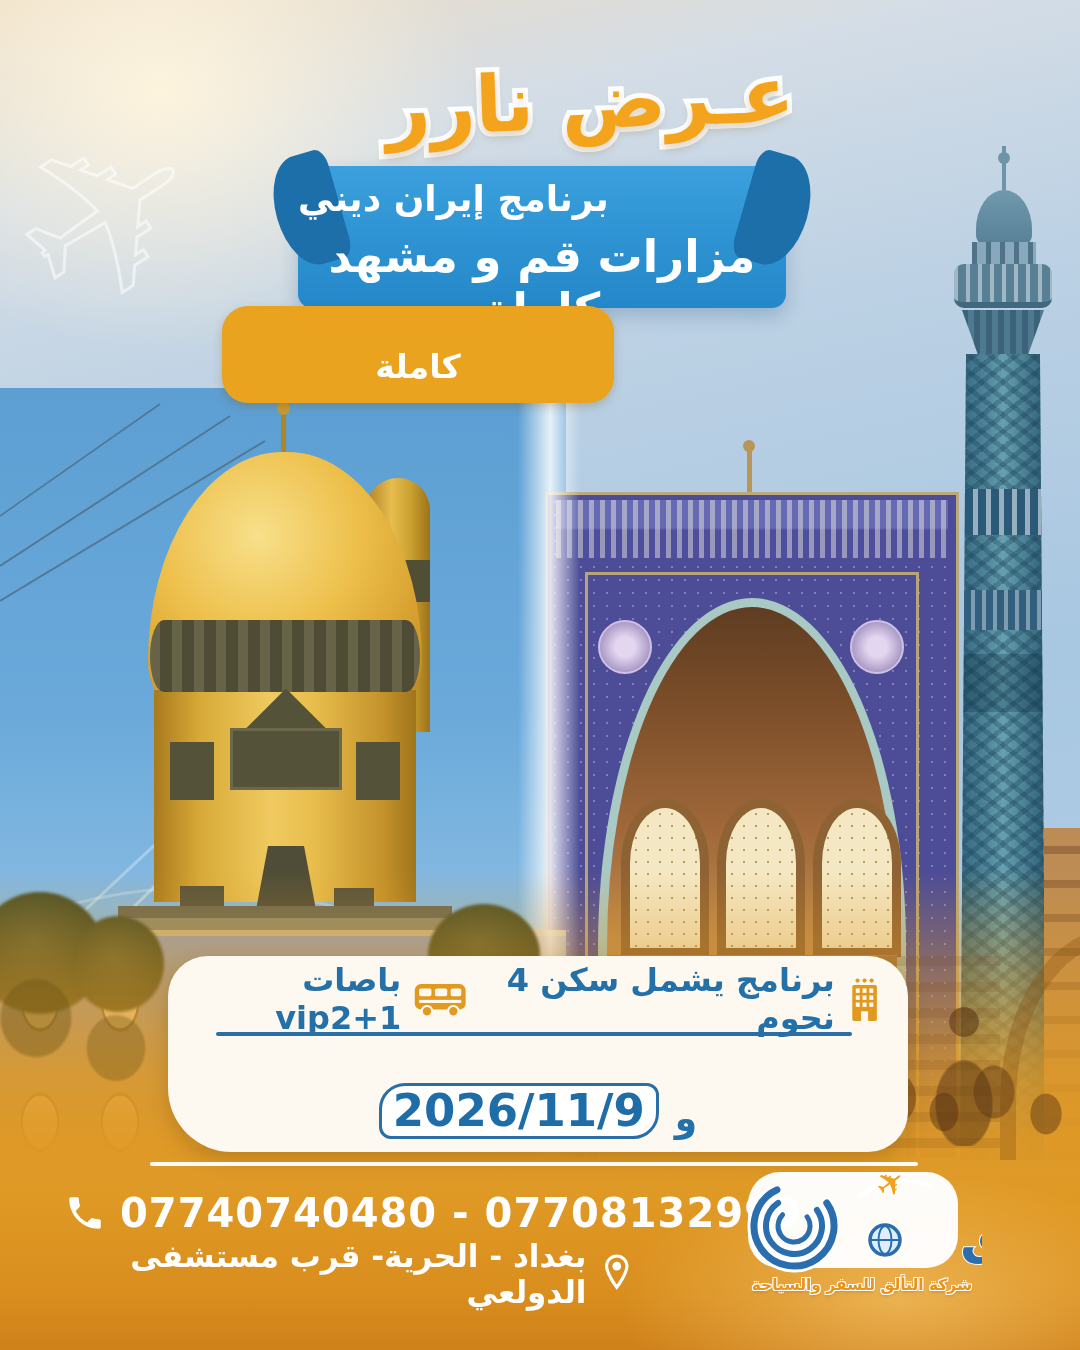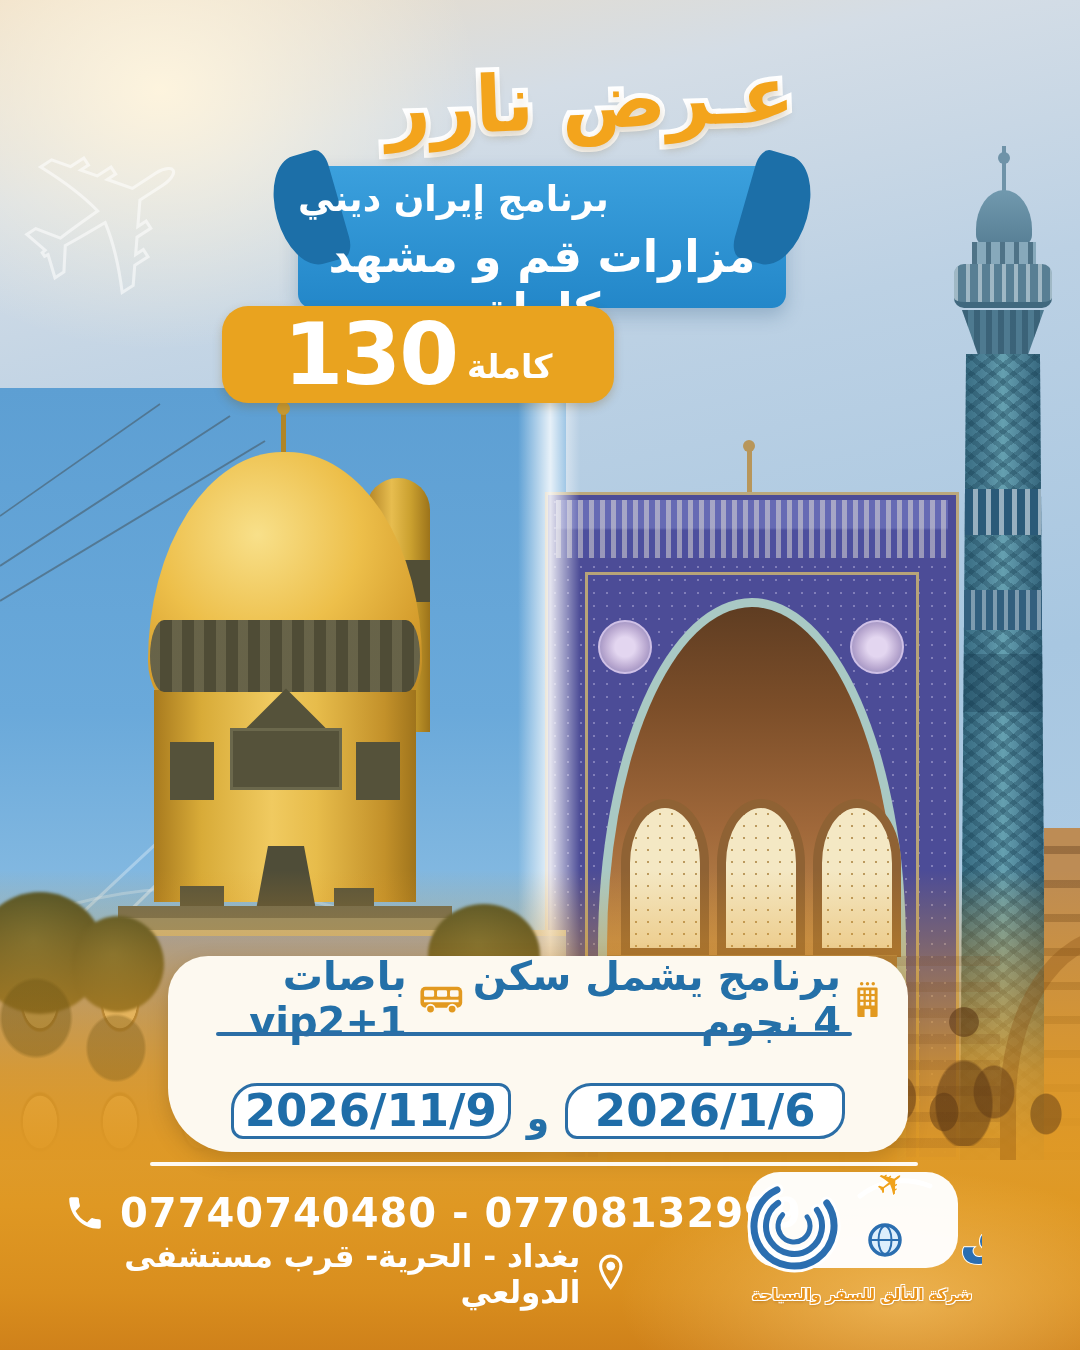--- a/index.html
+++ b/index.html
@@ -152,38 +152,38 @@
     display:flex;align-items:center;justify-content:center;gap:10px;color:#fff;
     box-shadow:0 4px 10px rgba(120,80,10,.25);}
   .price-side{font-size:33px;font-weight:bold;margin-top:24px;}
   .price-value{font-size:86px;font-weight:bold;line-height:97px;letter-spacing:-2px;}
 
   
   .panel{left:168px;top:956px;width:740px;height:196px;background:#fdf9f0;z-index:20;
     border-radius:40px 40px 40px 64px;box-shadow:0 8px 20px rgba(90,60,10,.25);}
   .features{position:absolute;top:14px;left:26px;right:26px;height:58px;display:flex;
     justify-content:space-between;align-items:center;}
-  .feature{display:flex;align-items:center;gap:12px;color:#2470a8;font-size:40px;font-weight:bold;}
+  .feature{display:flex;align-items:center;gap:12px;color:#2470a8;font-size:32px;font-weight:bold;}
   .rule{position:absolute;left:48px;right:56px;top:76px;height:4px;background:#2b6ea6;border-radius:2px;}
   .dates-heading{position:absolute;top:86px;width:100%;text-align:center;font-size:34px;font-weight:bold;color:#2470a8;}
   .dates-row{position:absolute;top:126px;left:0;right:0;display:flex;justify-content:center;align-items:center;gap:16px;}
   .date-badge{width:280px;height:56px;background:#fff;border:3px solid #2b6ea6;border-radius:26px 12px 26px 12px;
     display:flex;align-items:center;justify-content:center;font-size:45px;font-weight:bold;color:#1f6da8;direction:ltr;}
   .waw{font-size:36px;font-weight:bold;color:#2470a8;margin-top:16px;}
 
   
   .white-divider{left:150px;top:1162px;width:768px;height:4px;background:rgba(255,255,255,.95);border-radius:2px;z-index:20;}
   .phone-row{left:64px;top:1186px;height:54px;display:flex;align-items:center;gap:14px;z-index:21;direction:ltr;}
   .phone-text{font-size:40px;font-weight:bold;color:#fff;letter-spacing:1px;direction:ltr;}
-  .address-row{left:30px;top:1248px;width:600px;height:52px;display:flex;align-items:center;gap:12px;z-index:21;justify-content:center;}
+  .address-row{left:36px;top:1248px;width:600px;height:52px;display:flex;align-items:center;gap:12px;z-index:21;justify-content:center;}
   .address-text{font-size:31px;font-weight:bold;color:#fff;}
 
   
   .logo{left:742px;top:1158px;width:240px;height:160px;z-index:21;}
-  .logo-tagline{position:absolute;top:128px;width:100%;text-align:center;font-size:15.5px;font-weight:bold;color:#e8941c;
+  .logo-tagline{position:absolute;top:118px;width:100%;text-align:center;font-size:15.5px;font-weight:bold;color:#e8941c;
     text-shadow:-1px -1px 0 #fff,1px -1px 0 #fff,-1px 1px 0 #fff,1px 1px 0 #fff,0 2px 3px rgba(120,70,0,.3);}
 </style>
 </head>
 <body>
 
 <div class="poster">
 
   <div class="abs sky"></div>
   <div class="abs sun-glow"></div>
 
@@ -256,21 +256,20 @@
 
   <div class="abs title" data-text="عـرض نارر">عـرض نارر</div>
 
   <div class="abs ribbon">
     <div class="ribbon-line1">برنامج إيران ديني</div>
     <div class="ribbon-line2">مزارات قم و مشهد كاملة</div>
   </div>
 
   <div class="abs badge-price">
     <span class="price-side">كاملة</span>
-    <span class="price-value">130</span>
   </div>
 
   <div class="abs panel">
     <div class="features">
       <div class="feature">
         <svg width="40" height="50" viewBox="0 0 40 50">
           <circle cx="12" cy="4" r="2.4" fill="#e2991f"></circle>
             <circle cx="20" cy="4" r="2.4" fill="#e2991f"></circle>
             <circle cx="28" cy="4" r="2.4" fill="#e2991f"></circle>
           <rect x="6" y="9" width="28" height="41" rx="2" fill="#e2991f"></rect>
@@ -297,23 +296,20 @@
           <rect x="43" y="10" width="12" height="9" rx="2" fill="#fdf9f0"></rect>
           <rect x="7" y="23" width="48" height="3.5" fill="#fdf9f0"></rect>
           <circle cx="16" cy="36" r="6" fill="#e2991f" stroke="#fdf9f0" stroke-width="2.5"></circle>
           <circle cx="46" cy="36" r="6" fill="#e2991f" stroke="#fdf9f0" stroke-width="2.5"></circle>
         </svg>
         <span>باصات vip2+1</span>
       </div>
     </div>
     <div class="rule"></div>
     <div class="dates-row">
-      <div class="date-badge">
-        <span>2026/1/6</span>
-      </div>
       <div class="waw">و</div>
       <div class="date-badge">
         <span>2026/11/9</span>
       </div>
     </div>
   </div>
 
   <div class="abs white-divider"></div>
   <div class="abs phone-row">
     <svg width="42" height="42" viewBox="0 0 24 24">

